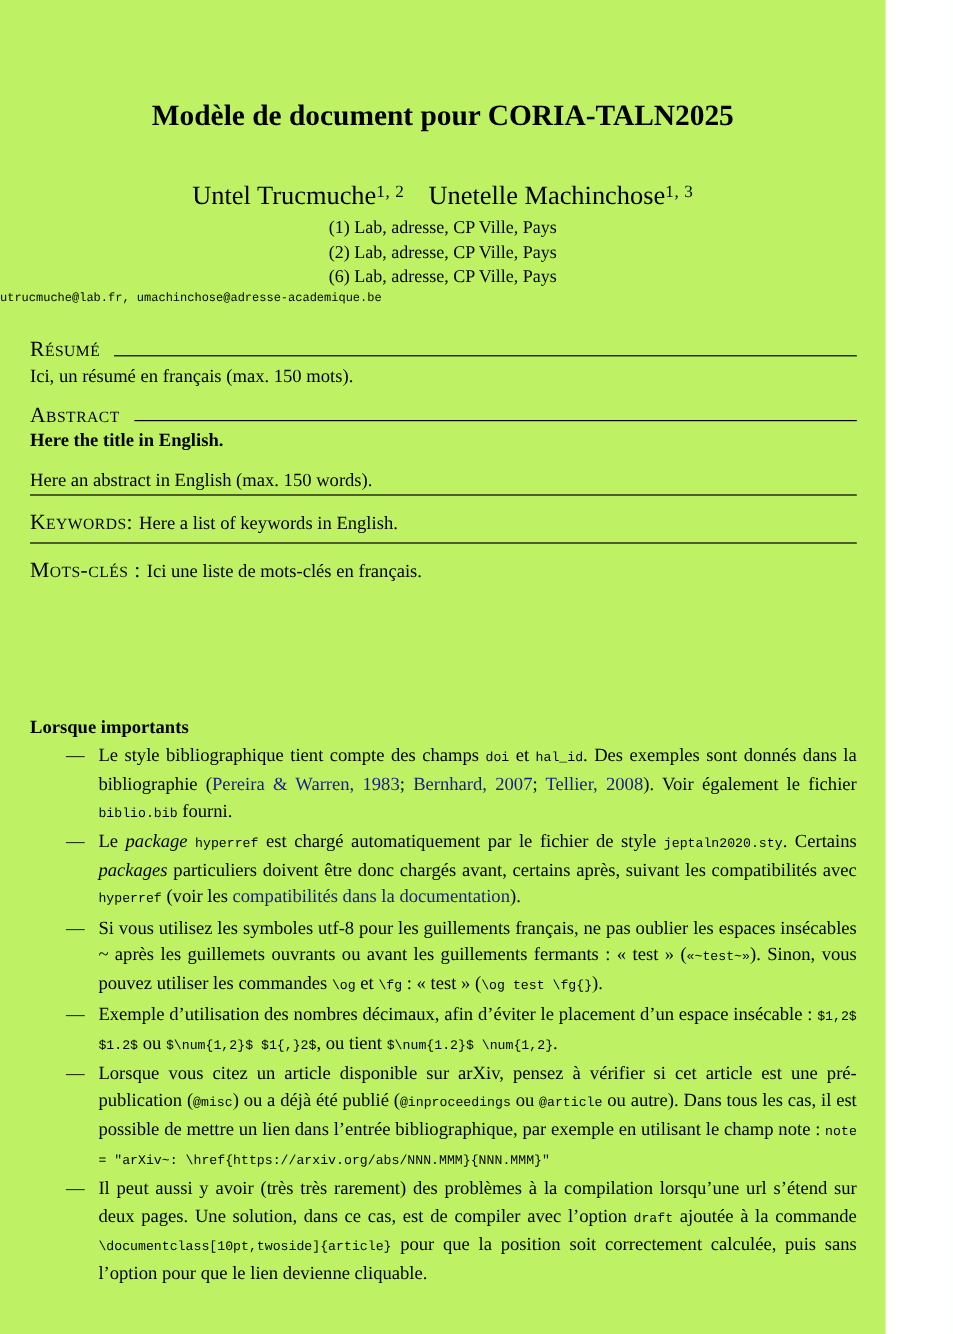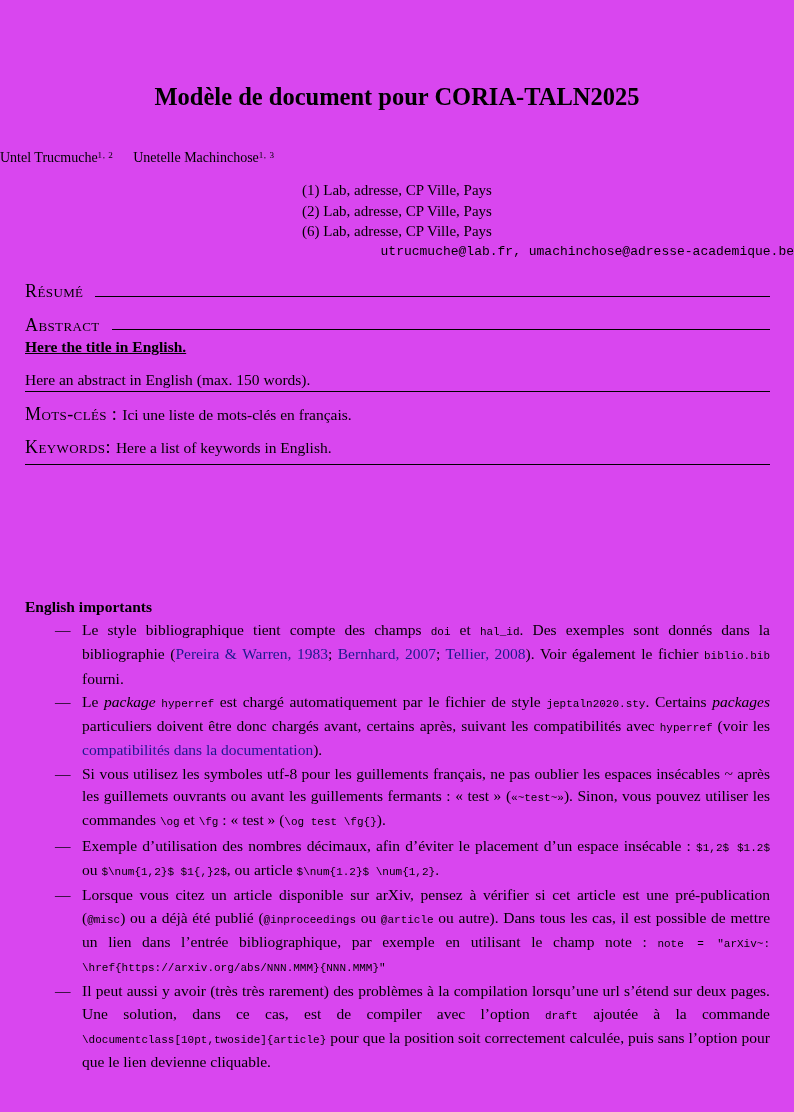--- a/index.html
+++ b/index.html
@@ -1,57 +1,57 @@
 <!DOCTYPE html>
 <html style="--color-link: #1b1b8c; --color-text: #000000;"><head>
 <meta charset="utf-8">
 <style>
   html,body{margin:0;padding:0;background:#ffffff;}
   .page{
     position:relative;
-    width:794px;height:1112px;
-    background:#d946ef;color:#000000;
+    width:738px;height:1112px;
+    background:#bef264;color:#000000;
     font-family:"Liberation Serif","DejaVu Serif",serif;
     font-size:15.5px;
     overflow:hidden;
   }
   
   .paper-title{
     position:absolute;top:83px;left:0;width:100%;
     text-align:center;font-size:24.5px;font-weight:700;margin:0;
   }
   .authors-line{
     position:absolute;top:150px;left:0;width:100%;
-    text-align:left;font-size:14px;
+    text-align:center;font-size:22px;
   }
   .affiliations{
     position:absolute;top:180px;left:0;width:100%;
     text-align:center;font-size:15px;line-height:20.5px;
   }
   .affiliations p{margin:0;}
   .author-emails{
     position:absolute;top:244px;left:0;width:100%;
-    text-align:right;
+    text-align:left;
     font-family:"Liberation Mono","DejaVu Sans Mono",monospace;
-    font-size:13px;
+    font-size:10px;
   }
   
   .abstract-block{position:absolute;top:281px;left:25px;right:24px;}
   .label-row{display:flex;align-items:flex-end;}
   .sc-label{
     font-variant:small-caps;font-size:18px;letter-spacing:0.4px;
     line-height:1.15;white-space:nowrap;
   }
   .label-rule{
     flex:1;border-bottom:1.5px solid #000;
     margin-left:12px;margin-bottom:5px;
   }
   .resume-text{margin:3px 0 0 0;}
   .row-abstract{margin-top:13px;}
-  .en-title{margin:3px 0 0 0;font-weight:700;text-decoration:underline;}
+  .en-title{margin:3px 0 0 0;font-weight:700;}
   .en-abstract{
     margin:15px 0 0 0;
     border-bottom:1.5px solid #000;padding-bottom:2px;
   }
   .kw-line{margin:12px 0 0 0;}
   .kw-line .sc-label{margin-right:5px;}
   .kw-close{border-bottom:1.5px solid #000;padding-bottom:6px;}
   
   .rappels{position:absolute;top:598px;left:25px;right:24px;}
   .rappels-heading{font-weight:700;margin:0 0 3px 0;font-size:15.5px;}
@@ -86,56 +86,57 @@
   </div>
 
   <div class="author-emails">utrucmuche@lab.fr, umachinchose@adresse-academique.be</div>
 
   <div class="abstract-block">
 
     <div class="label-row">
       <span class="sc-label">Résumé</span>
       <span class="label-rule"></span>
     </div>
+    <p class="resume-text">Ici, un résumé en français (max. 150 mots).</p>
 
     <div class="label-row row-abstract">
       <span class="sc-label">Abstract</span>
       <span class="label-rule"></span>
     </div>
     <p class="en-title">Here the title in English.</p>
     <p class="en-abstract">Here an abstract in English (max. 150 words).</p>
 
+    <p class="kw-line kw-close">
+      <span class="sc-label">Keywords:</span><span>Here a list of keywords in English.</span>
+    </p>
+
     <p class="kw-line">
       <span class="sc-label">Mots-clés :</span><span>Ici une liste de mots-clés en français.</span>
-    </p>
-
-    <p class="kw-line kw-close">
-      <span class="sc-label">Keywords:</span><span>Here a list of keywords in English.</span>
     </p>
 
   </div>
 
   <div class="rappels">
-    <p class="rappels-heading">English importants</p>
+    <p class="rappels-heading">Lorsque importants</p>
 
     <div class="item">
       <span class="item-dash">—</span>
       <span><span>Le style bibliographique tient compte des champs </span><span class="seg-mono">doi</span><span> et </span><span class="seg-mono">hal_id</span><span>. Des exemples sont donnés dans la bibliographie (</span><span class="seg-cite">Pereira &amp; Warren, 1983</span><span>; </span><span class="seg-cite">Bernhard, 2007</span><span>; </span><span class="seg-cite">Tellier, 2008</span><span>). Voir également le fichier </span><span class="seg-mono">biblio.bib</span><span> fourni.</span></span>
     </div>
     <div class="item">
       <span class="item-dash">—</span>
       <span><span>Le </span><span class="seg-italic">package</span><span> </span><span class="seg-mono">hyperref</span><span> est chargé automatiquement par le fichier de style </span><span class="seg-mono">jeptaln2020.sty</span><span>. Certains </span><span class="seg-italic">packages</span><span> particuliers doivent être donc chargés avant, certains après, suivant les compatibilités avec </span><span class="seg-mono">hyperref</span><span> (voir les </span><span class="seg-link">compatibilités dans la documentation</span><span>).</span></span>
     </div>
     <div class="item">
       <span class="item-dash">—</span>
       <span><span>Si vous utilisez les symboles utf-8 pour les guillements français, ne pas oublier les espaces insécables ~ après les guillemets ouvrants ou avant les guillements fermants : « test » (</span><span class="seg-mono">«~test~»</span><span>). Sinon, vous pouvez utiliser les commandes </span><span class="seg-mono">\og</span><span> et </span><span class="seg-mono">\fg</span><span> : « test » (</span><span class="seg-mono">\og test \fg{}</span><span>).</span></span>
     </div>
     <div class="item">
       <span class="item-dash">—</span>
-      <span><span>Exemple d’utilisation des nombres décimaux, afin d’éviter le placement d’un espace insécable : </span><span class="seg-mono">$1,2$ $1.2$</span><span> ou </span><span class="seg-mono">$\num{1,2}$ $1{,}2$</span><span>, ou article </span><span class="seg-mono">$\num{1.2}$ \num{1,2}</span><span>.</span></span>
+      <span><span>Exemple d’utilisation des nombres décimaux, afin d’éviter le placement d’un espace insécable : </span><span class="seg-mono">$1,2$ $1.2$</span><span> ou </span><span class="seg-mono">$\num{1,2}$ $1{,}2$</span><span>, ou tient </span><span class="seg-mono">$\num{1.2}$ \num{1,2}</span><span>.</span></span>
     </div>
     <div class="item">
       <span class="item-dash">—</span>
       <span><span>Lorsque vous citez un article disponible sur arXiv, pensez à vérifier si cet article est une pré-publication (</span><span class="seg-mono">@misc</span><span>) ou a déjà été publié (</span><span class="seg-mono">@inproceedings</span><span> ou </span><span class="seg-mono">@article</span><span> ou autre). Dans tous les cas, il est possible de mettre un lien dans l’entrée bibliographique, par exemple en utilisant le champ note : </span><span class="seg-mono">note = "arXiv~: \href{https://arxiv.org/abs/NNN.MMM}{NNN.MMM}"</span></span>
     </div>
     <div class="item">
       <span class="item-dash">—</span>
       <span><span>Il peut aussi y avoir (très très rarement) des problèmes à la compilation lorsqu’une url s’étend sur deux pages. Une solution, dans ce cas, est de compiler avec l’option </span><span class="seg-mono">draft</span><span> ajoutée à la commande </span><span class="seg-mono">\documentclass[10pt,twoside]{article}</span><span> pour que la position soit correctement calculée, puis sans l’option pour que le lien devienne cliquable.</span></span>
     </div>
   </div>

